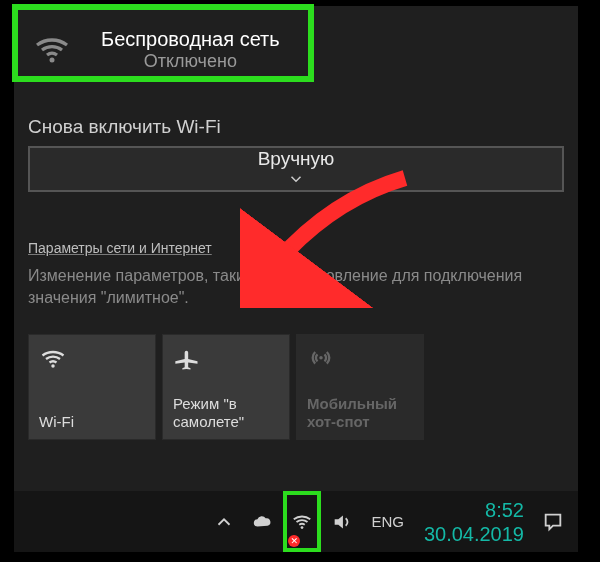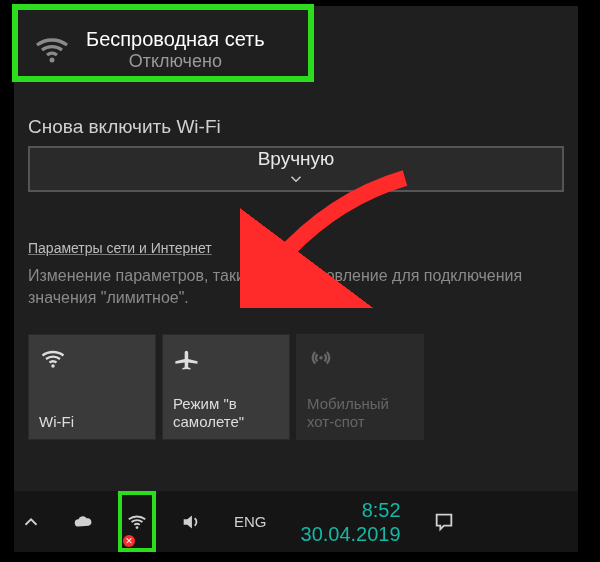--- a/index.html
+++ b/index.html
@@ -27,21 +27,21 @@
     top: -2px;
     width: 302px;
     height: 78px;
     border: 6px solid #2cdd1e;
     pointer-events: none;
     z-index: 5;
   }
   .wifi-row {
     display: flex;
     align-items: center;
-    gap: 14px;
+    gap: 29px;
     padding: 10px 6px 10px 4px;
   }
   .wifi-icon svg { width: 40px; height: 40px; display:block; }
   .wifi-title { font-size: 20px; color: #fff; }
   .wifi-status { font-size: 18px; color: #9a9a9a; text-align: center; }
   .reconnect {
     font-size: 19px;
     color: #d0d0d0;
     margin-top: 34px;
     margin-bottom: 8px;
@@ -86,34 +86,34 @@
     border: 1px solid #2a2a2a;
     padding: 10px 10px 8px 10px;
     display: flex;
     flex-direction: column;
     justify-content: space-between;
     cursor: pointer;
   }
   .tile.disabled { background: #2a2a2a; color: #666; cursor: default; }
   .tile-icon svg { width: 28px; height: 28px; }
   .tile-label { font-size: 15px; color: #ddd; line-height: 1.2; }
-  .tile.disabled .tile-label { color: #666; }
+  .tile.disabled .tile-label { color: #666; font-weight: bold; }
 
   .taskbar {
     position: absolute;
     left: 14px;
     bottom: 10px;
     width: 564px;
     height: 61px;
     background: #151515;
     display: flex;
     align-items: center;
-    justify-content: flex-start;
+    justify-content: flex-end;
     padding-right: 8px;
-    gap: 18px;
+    gap: 4px;
   }
   .tray-item {
     display: flex;
     align-items: center;
     justify-content: center;
     height: 100%;
     padding: 0 6px;
     color: #d0d0d0;
     cursor: pointer;
   }

